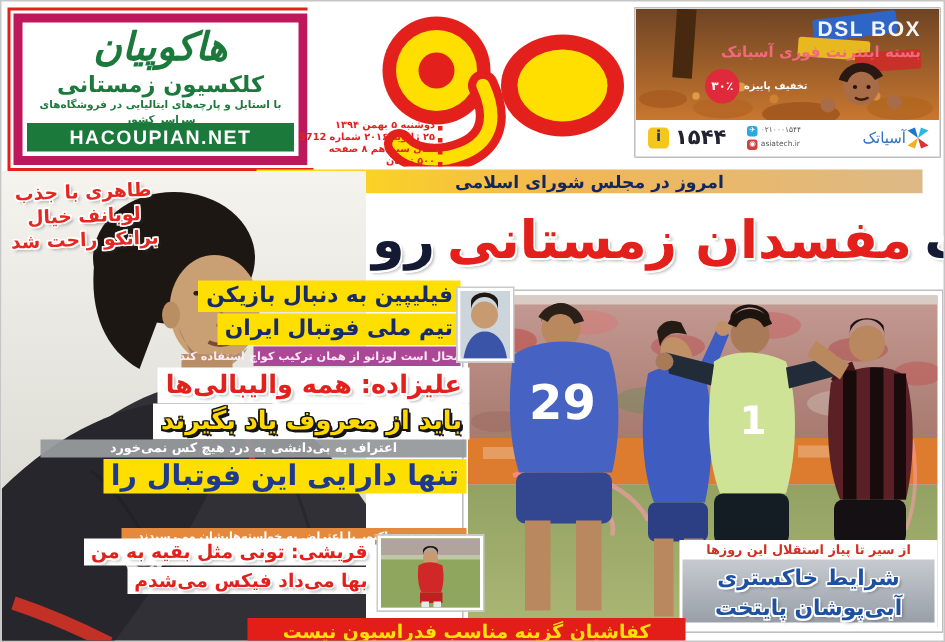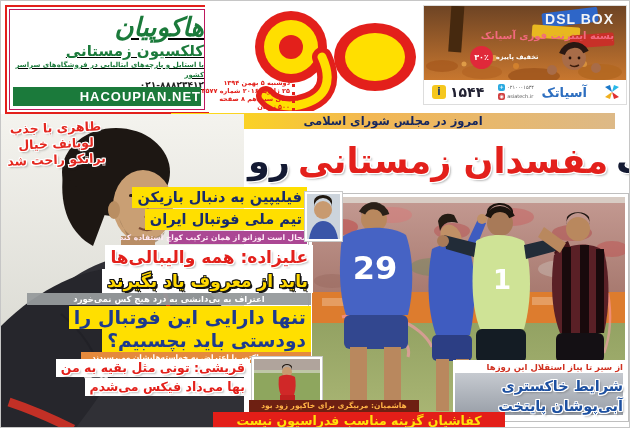--- a/index.html
+++ b/index.html
@@ -1,28 +1,28 @@
 <!DOCTYPE html>
 <html><head>
 <meta charset="utf-8">
 <style>
   html,body{margin:0;padding:0;background:#e9e9e9;}
   .page{position:relative;width:630px;height:428px;background:#fff;overflow:hidden;
         font-family:"DejaVu Sans",sans-serif;border:1px solid #c6c6c6;box-sizing:border-box;}
   .abs{position:absolute;}
   .fa{direction:rtl;unicode-bidi:isolate;}
-  .nowrap{white-space:nowrap;margin-left:48px;}
+  .nowrap{white-space:nowrap;}
   .halo-w{text-shadow:-1px 0 0 #fff,1px 0 0 #fff,0 -1px 0 #fff,0 1px 0 #fff,
           -1px -1px 0 #fff,1px 1px 0 #fff,1px -1px 0 #fff,-1px 1px 0 #fff,2px 2px 2px rgba(60,60,60,.35);}
   .halo-k{text-shadow:-1px 0 0 #151515,1px 0 0 #151515,0 -1px 0 #151515,0 1px 0 #151515,
           -1px -1px 0 #151515,1px 1px 0 #151515,1px -1px 0 #151515,-1px 1px 0 #151515,2px 2px 0 #151515;}
 
   
   .ad-hac{left:4px;top:4px;width:200px;height:105px;border:2px solid #e3201b;background:#fff;}
-  .ad-hac .inner{position:absolute;inset:2px;border:1px solid #be185d;text-align:right;overflow:hidden;text-decoration:underline;}
+  .ad-hac .inner{position:absolute;inset:2px;border:6px solid #be185d;text-align:center;overflow:hidden;}
   .hac-brand{margin-top:2px;font-size:26px;font-weight:bold;font-style:italic;color:#1b7a3b;line-height:30px;}
   .hac-title{font-size:15px;font-weight:bold;color:#1b7a3b;line-height:18px;letter-spacing:1px;}
   .hac-sub{font-size:7px;font-weight:bold;color:#1b7a3b;line-height:10px;}
   .hac-phone{font-size:9px;font-weight:bold;color:#222;line-height:11px;letter-spacing:2px;}
   .hac-web{position:absolute;left:3px;right:3px;bottom:3px;height:19px;background:#1b7a3b;color:#fff;
            font-size:13px;font-weight:bold;letter-spacing:1px;line-height:19px;font-family:"Liberation Sans",sans-serif;}
 
   .masthead{left:204px;top:2px;width:218px;height:109px;background:#fff;}
   .logo90{position:absolute;left:24px;top:2px;}
   .dates{position:absolute;left:4px;top:76px;width:86px;}
@@ -40,21 +40,21 @@
   .dsl-disc-label{position:absolute;left:72px;top:47px;color:#fff;font-size:6.5px;font-weight:bold;}
   .dsl-bar{position:absolute;left:0;bottom:0;width:202px;height:24px;background:#fff;display:flex;align-items:center;}
   .ibox{width:14px;height:14px;background:#f5c71e;border-radius:3px;color:#1c3a6e;font-weight:bold;
         font-size:10px;text-align:center;line-height:14px;margin:0 4px 0 8px;flex:none;}
   .dsl-phone{font-size:14px;font-weight:bold;color:#223;letter-spacing:3px;flex:none;}
   .socials{display:flex;flex-direction:column;margin-left:14px;flex:none;}
   .soc{display:flex;align-items:center;height:9px;}
   .soc .sq{width:7px;height:7px;border-radius:2px;margin-right:2px;color:#fff;font-size:5px;line-height:7px;text-align:center;flex:none;}
   .soc .txt{font-size:5px;color:#555;line-height:7px;white-space:nowrap;}
   .asiatech{margin-left:auto;margin-right:6px;display:flex;align-items:center;flex:none;}
-  .asiatech .name{font-size:13px;font-weight:bold;color:#2e6fc0;margin-right:17px;}
+  .asiatech .name{font-size:10px;font-weight:normal;color:#2e6fc0;margin-right:0;}
 
   
   .kicker{left:170px;top:112px;width:444px;height:16px;
           background:linear-gradient(90deg,#ffe10a,#f2b753 45%,#ddb987);
           text-align:center;font-size:11.5px;font-weight:bold;color:#15265e;line-height:16px;}
   .headline{left:166px;top:128px;width:460px;height:64px;background:#fff;display:flex;direction:rtl;
             align-items:center;justify-content:center;font-weight:bold;font-size:35px;line-height:60px;}
   .headline span{margin:0 4px;white-space:nowrap;}
   .h-dark{color:#141a33;}
   .h-red{color:#e3201b;}
@@ -119,21 +119,21 @@
       <ellipse cx="146" cy="52" rx="41" ry="34" fill="#e3201b"></ellipse>
       <ellipse cx="146" cy="52" rx="30" ry="24" fill="#ffdf00"></ellipse>
     </svg>
     <div class="dates">
       <div class="dline fa">
           <span class="b"></span>
           <span>دوشنبه ۵ بهمن ۱۳۹۴</span>
         </div>
       <div class="dline fa">
           <span class="b"></span>
-          <span>۲۵ ژانویه ۲۰۱۶ شماره ۳۵۷۷</span>
+          <span>۲۵ ژانویه ۲۰۱۶ شماره 5712</span>
         </div>
       <div class="dline fa">
           <span class="b"></span>
           <span>سال سیزدهم ۸ صفحه</span>
         </div>
       <div class="dline fa">
           <span class="b"></span>
           <span>۵۰۰ تومان</span>
         </div>
     </div>
@@ -355,25 +355,23 @@
     </svg>
   </div>
 
   <div class="abs row r1 chip-y fa nowrap">فیلیپین به دنبال بازیکن</div>
   <div class="abs row r2 chip-y fa nowrap">تیم ملی فوتبال ایران</div>
   <div class="abs row r3 bar fa nowrap">محال است لوزانو از همان ترکیب کواچ استفاده کند</div>
   <div class="abs row r4 chip-w fa nowrap halo-w">علیزاده: همه والیبالی‌ها</div>
   <div class="abs row r5 chip-w fa nowrap halo-k">باید از معروف یاد بگیرند</div>
   <div class="abs row r6 bar fa nowrap">اعتراف به بی‌دانشی به درد هیچ کس نمی‌خورد</div>
   <div class="abs row r7 chip-y fa nowrap">تنها دارایی این فوتبال را</div>
-  <div class="abs row r8 chip-y fa nowrap">دودستی باید بچسبیم؟</div>
   <div class="abs row r9 bar fa nowrap">برخی در تراکتور با اعتراض به خواسته‌هایشان می‌رسیدند</div>
   <div class="abs row r10a chip-w fa nowrap halo-w">قریشی: تونی مثل بقیه به من</div>
   <div class="abs row r10b chip-w fa nowrap halo-w">بها می‌داد فیکس می‌شدم</div>
-  <div class="abs row r11 bar fa nowrap">هاشمیان: مربیگری برای خاکپور زود بود</div>
   <div class="abs row r12 fa nowrap">کفاشیان گزینه مناسب فدراسیون نیست</div>
 
   <div class="abs esteghlal">
     <div class="est-kicker fa nowrap">از سیر تا پیاز استقلال این روزها</div>
     <div class="est-box halo-w">
       <div class="fa nowrap">شرایط خاکستری</div>
       <div class="fa nowrap">آبی‌پوشان پایتخت</div>
     </div>
   </div>
 

